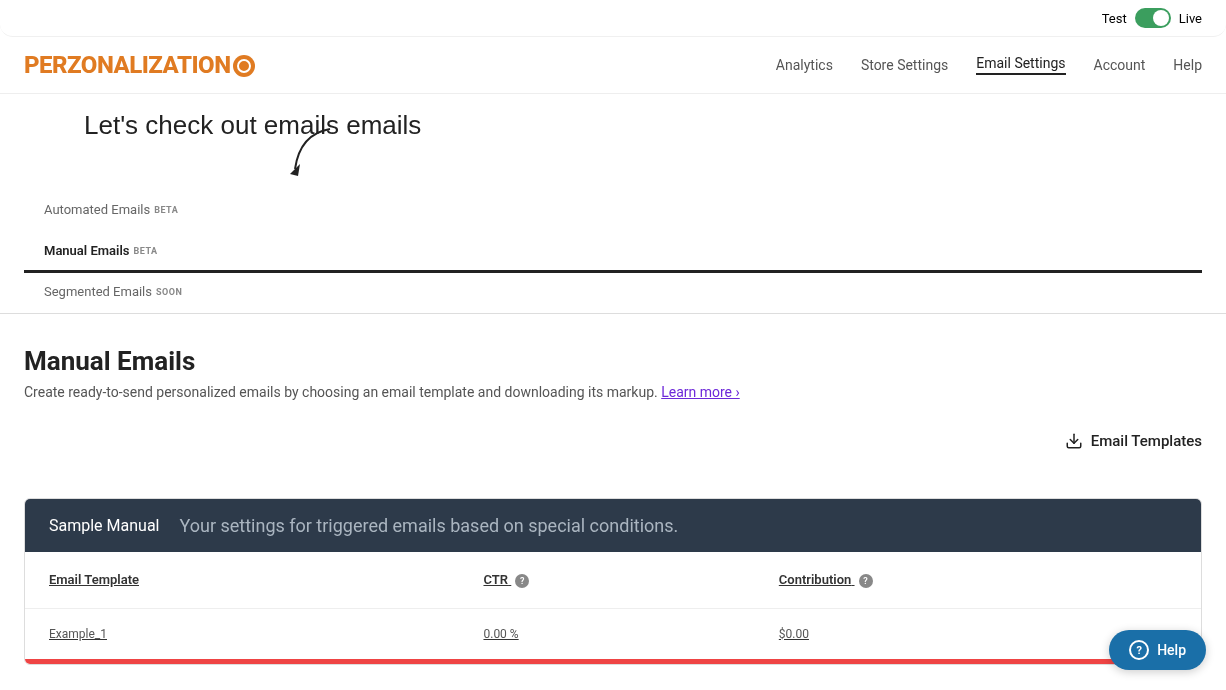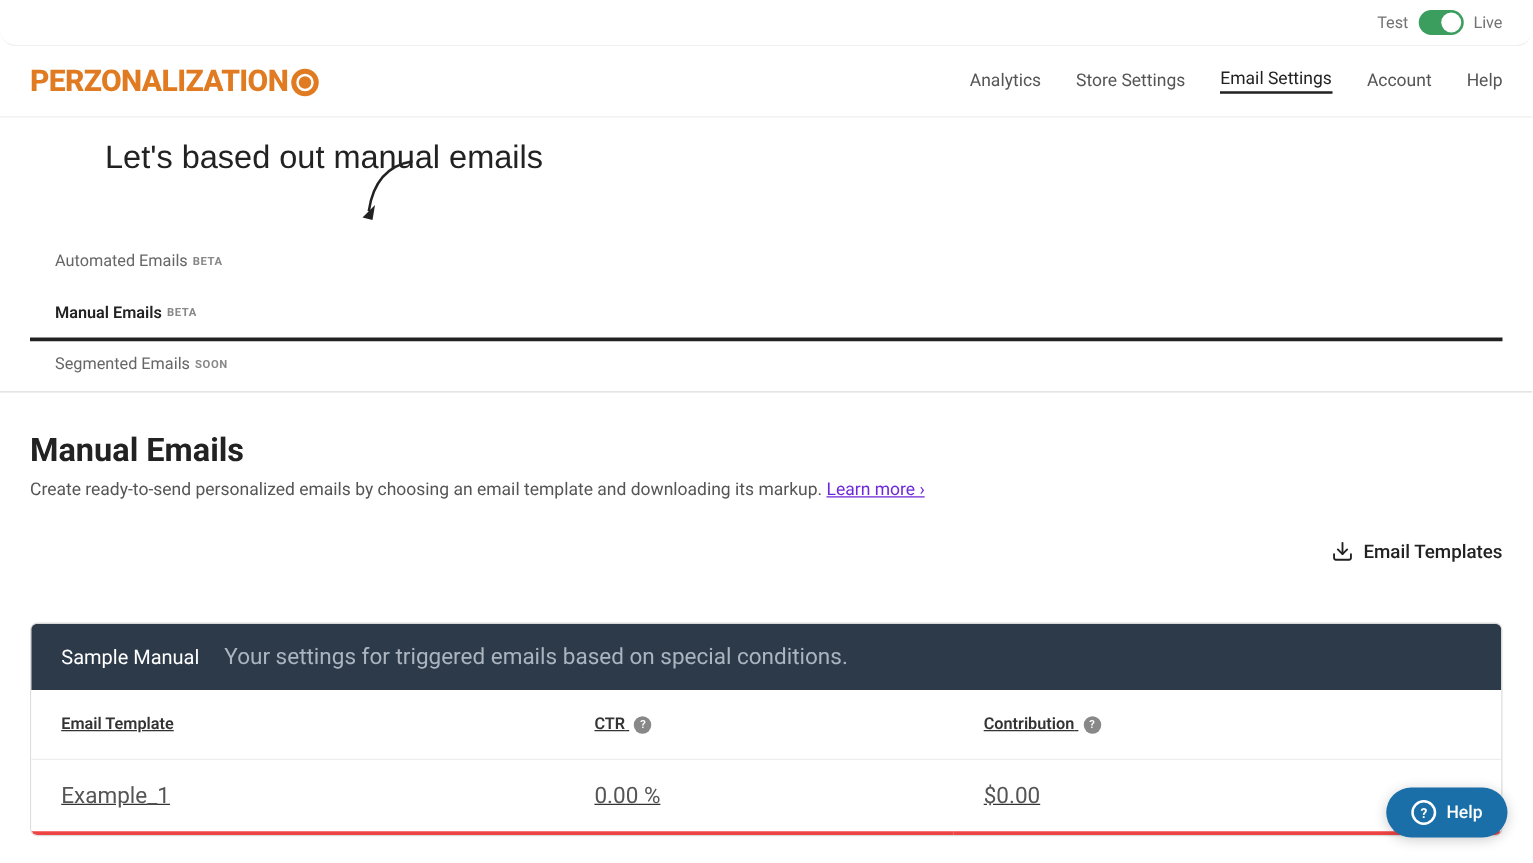--- a/index.html
+++ b/index.html
@@ -5,21 +5,21 @@
     * { box-sizing: border-box; margin: 0; padding: 0; }
     body { font-family: -apple-system, BlinkMacSystemFont, 'Segoe UI', Roboto, sans-serif; background: #fff; color: #333; font-size: 14px; }
 
     
     .top-bar {
       display: flex;
       align-items: center;
       justify-content: flex-end;
       padding: 8px 24px;
       font-size: 13px;
-      color: #737373;
+      color: #000000;
       border-bottom: 1px solid #f0f0f0;
       border-radius: 13px;
     }
     .toggle-wrap {
       display: flex;
       align-items: center;
       gap: 8px;
     }
     .toggle {
       width: 36px;
@@ -215,23 +215,23 @@
     .table th {
       padding: 20px 24px;
       text-align: left;
       font-size: 13px;
       color: #333;
       font-weight: 600;
       border-bottom: 1px solid #eee;
     }
     .table td {
       padding: 18px 24px;
-      font-size: 18px;
+      font-size: 12px;
       color: #555;
-      border-bottom: 3px solid #ef4444;
+      border-bottom: 5px solid #ef4444;
     }
     .help-icon {
       display: inline-block;
       width: 14px;
       height: 14px;
       background: #888;
       border-radius: 50%;
       color: #fff;
       font-size: 9px;
       text-align: center;
@@ -296,21 +296,21 @@
   <nav class="nav">
     <a href="#" class="">Analytics</a>
     <a href="#" class="">Store Settings</a>
     <a href="#" class="active">Email Settings</a>
     <a href="#" class="">Account</a>
     <a href="#" class="">Help</a>
   </nav>
 </div>
 
 <div class="annotation-area">
-  <div class="annotation-text">Let's based out manual emails</div>
+  <div class="annotation-text">Let's check out emails emails</div>
   <svg class="arrow-svg" width="60" height="60" viewBox="0 0 60 60">
     <path d="M 50 5 Q 20 10 15 45" stroke="#222" stroke-width="2" fill="none"></path>
     <polygon points="10,50 20,40 18,52" fill="#222"></polygon>
   </svg>
 </div>
 
 <div class="tabs">
   <div class="tab">
     <span>Automated Emails</span>
     <sup>BETA</sup>

